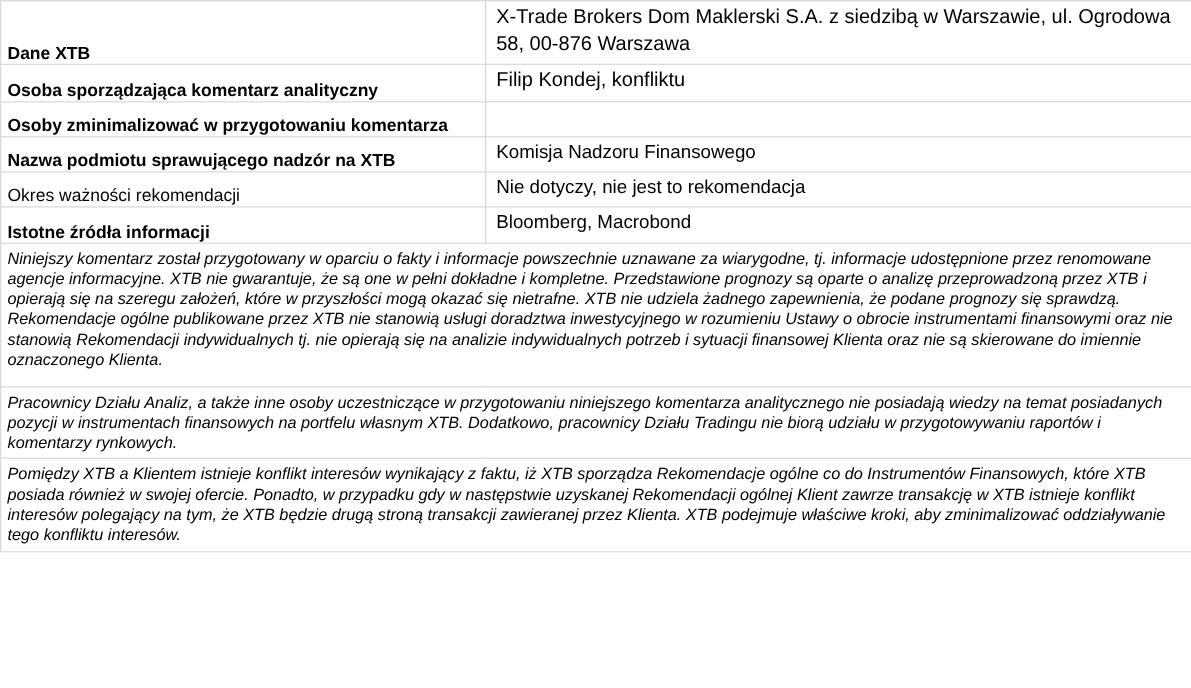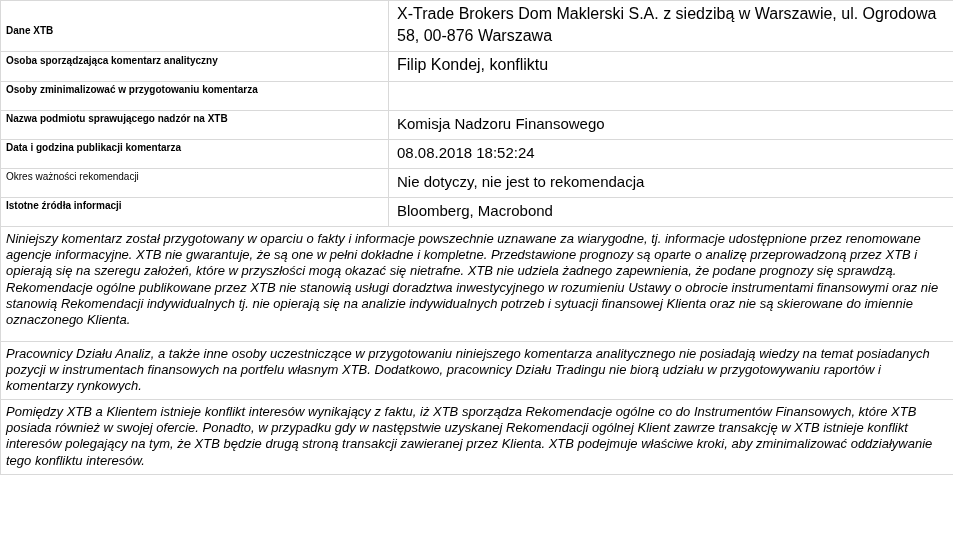--- a/index.html
+++ b/index.html
@@ -17,23 +17,23 @@
     table-layout: fixed;
   }
   table.disclosure td {
     border: 1px solid var(--border);
     overflow: hidden;
   }
   col.c-label { width: 388px; }
   col.c-value { width: 565px; }
   td.row-label {
     font-weight: bold;
-    font-size: 10px;
+    font-size: 14px;
     vertical-align: bottom;
-    padding: 2px 4px 14px 5px;
+    padding: 2px 4px 0 5px;
     line-height: 1.2;
     margin-left: 12px;
   }
   td.row-label.normal { font-weight: normal; }
   td.row-value {
     font-size: 15px;
     vertical-align: bottom;
     padding: 2px 6px 5px 8px;
     line-height: 1.35;
     margin-top: 28px;
@@ -73,24 +73,20 @@
   </tr>
   <tr class="r">
     <td class="row-label">Osoby zminimalizować w przygotowaniu komentarza</td>
     <td class="row-value"></td>
   </tr>
   <tr class="r">
     <td class="row-label">Nazwa podmiotu sprawującego nadzór na XTB</td>
     <td class="row-value">Komisja Nadzoru Finansowego</td>
   </tr>
   <tr class="r">
-    <td class="row-label">Data i godzina publikacji komentarza</td>
-    <td class="row-value">08.08.2018 18:52:24</td>
-  </tr>
-  <tr class="r">
     <td class="row-label normal">Okres ważności rekomendacji</td>
     <td class="row-value">Nie dotyczy, nie jest to rekomendacja</td>
   </tr>
   <tr class="r">
     <td class="row-label">Istotne źródła informacji</td>
     <td class="row-value">Bloomberg, Macrobond</td>
   </tr>
 
   <tr class="p1">
     <td class="para" colspan="2">Niniejszy komentarz został przygotowany w oparciu o fakty i informacje powszechnie uznawane za wiarygodne, tj. informacje udostępnione przez renomowane agencje informacyjne. XTB nie gwarantuje, że są one w pełni dokładne i kompletne. Przedstawione prognozy są oparte o analizę przeprowadzoną przez XTB i opierają się na szeregu założeń, które w przyszłości mogą okazać się nietrafne. XTB nie udziela żadnego zapewnienia, że podane prognozy się sprawdzą. Rekomendacje ogólne publikowane przez XTB nie stanowią usługi doradztwa inwestycyjnego w rozumieniu Ustawy o obrocie instrumentami finansowymi oraz nie stanowią Rekomendacji indywidualnych tj. nie opierają się na analizie indywidualnych potrzeb i sytuacji finansowej Klienta oraz nie są skierowane do imiennie oznaczonego Klienta.</td>

